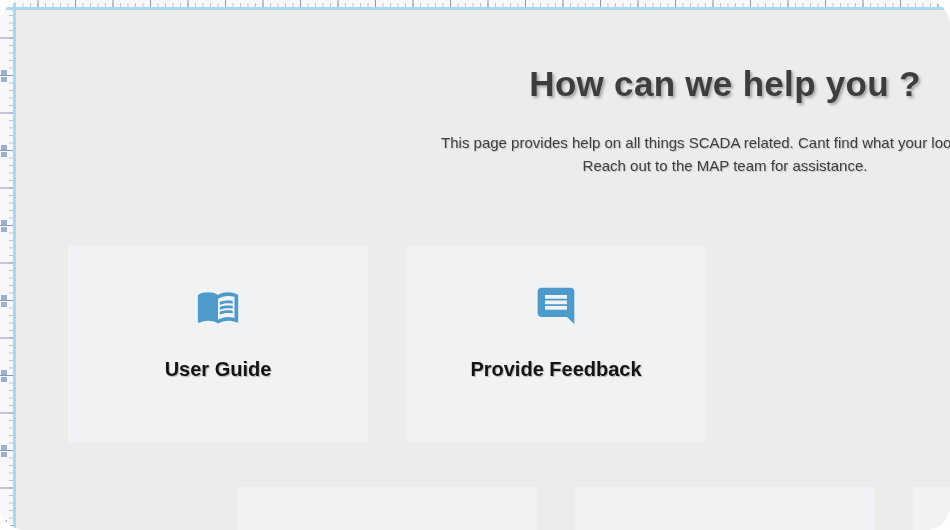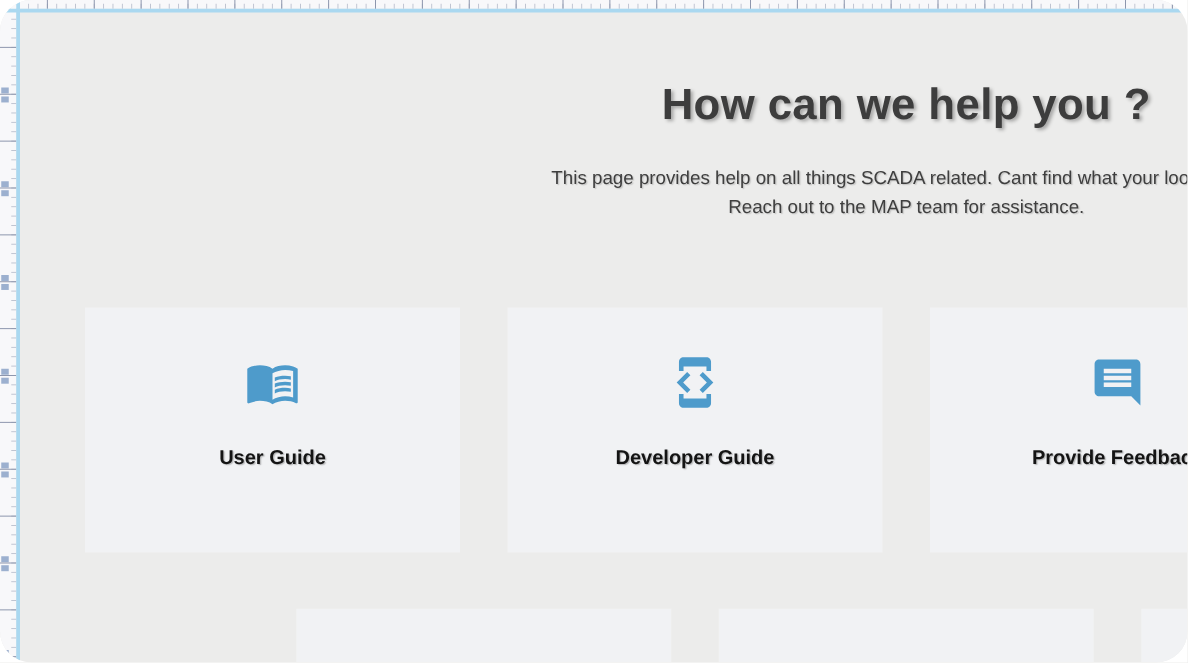--- a/index.html
+++ b/index.html
@@ -71,21 +71,21 @@
     width:300px;height:196px;
     background:var(--card-bg,#f1f2f4);
     display:flex;flex-direction:column;align-items:center;
     padding-top:38px;box-sizing:border-box;
     cursor:pointer;
   }
   .card-icon{width:44px;height:44px;flex:0 0 auto;}
   .card-icon svg{width:44px;height:44px;display:block;fill:var(--accent,#4e9bcb);}
   .card-label{
     margin-top:30px;
-    font-size:16px;font-weight:bold;color:#141414;
+    font-size:20px;font-weight:bold;color:#141414;
     text-shadow:1px 1px 1px rgba(0,0,0,.25);
     white-space:nowrap;
   }
 </style>
 </head>
 <body>
 
 <div class="screen" style="--accent: #4e9bcb; --card-bg: #f1f2f4; --page-bg: #ececeb; --ruler-line: #aad8f0;">
 
   <div class="ruler-top"></div>
@@ -109,28 +109,20 @@
           <svg viewBox="0 0 24 24">
             <path fill-rule="evenodd" d="M21 5c-1.11-.35-2.33-.5-3.5-.5-1.95 0-4.05.4-5.5 1.5-1.45-1.1-3.55-1.5-5.5-1.5S2.45 4.9 1 6v14.65c0 .25.25.5.5.5.1 0 .15-.05.25-.05C3.1 20.45 5.05 20 6.5 20c1.95 0 4.05.4 5.5 1.5 1.35-.85 3.8-1.5 5.5-1.5 1.65 0 3.35.3 4.75 1.05.1.05.15.05.25.05.25 0 .5-.25.5-.5V6c-.6-.45-1.25-.75-2-1zm0 13.5c-1.1-.35-2.3-.5-3.5-.5-1.7 0-4.15.65-5.5 1.5V8c1.35-.85 3.8-1.5 5.5-1.5 1.2 0 2.4.15 3.5.5v11.5z"></path>
             <path d="M17.5 10.5c.88 0 1.73.09 2.5.26V9.24c-.79-.15-1.64-.24-2.5-.24-1.7 0-3.24.29-4.5.83v1.66c1.13-.64 2.7-.99 4.5-.99z"></path>
             <path d="M13 12.49v1.66c1.13-.64 2.7-.99 4.5-.99.88 0 1.73.09 2.5.26v-1.52c-.79-.15-1.64-.24-2.5-.24-1.7 0-3.24.3-4.5.83z"></path>
             <path d="M17.5 14.33c-1.7 0-3.24.29-4.5.83v1.66c1.13-.64 2.7-.99 4.5-.99.88 0 1.73.09 2.5.26v-1.52c-.79-.16-1.64-.24-2.5-.24z"></path>
           </svg>
         </span>
         <span class="card-label">User Guide</span>
       </div>
 
-      <div class="card">
-        <span class="card-icon">
-          <svg viewBox="0 0 24 24">
-            <path d="M7 5h10v2h2V3c0-1.1-.9-2-2-2L7 1c-1.1 0-2 .9-2 2v4h2V5zm8.41 11.59L20 12l-4.59-4.59L14 8.83 17.17 12 14 15.17l1.41 1.42zM10 15.17L6.83 12 10 8.83 8.59 7.41 4 12l4.59 4.59L10 15.17zM17 19H7v-2H5v4c0 1.1.9 2 2 2h10c1.1 0 2-.9 2-2v-4h-2v2z"></path>
-          </svg>
-        </span>
-        <span class="card-label">Developer Guide</span>
-      </div>
 
       <div class="card">
         <span class="card-icon">
           <svg viewBox="0 0 24 24">
             <path fill-rule="evenodd" d="M21.99 4c0-1.1-.89-2-1.99-2H4c-1.1 0-2 .9-2 2v12c0 1.1.9 2 2 2h14l4 4-.01-18zM18 14H6v-2h12v2zm0-3H6V9h12v2zm0-3H6V6h12v2z"></path>
           </svg>
         </span>
         <span class="card-label">Provide Feedback</span>
       </div>
 

